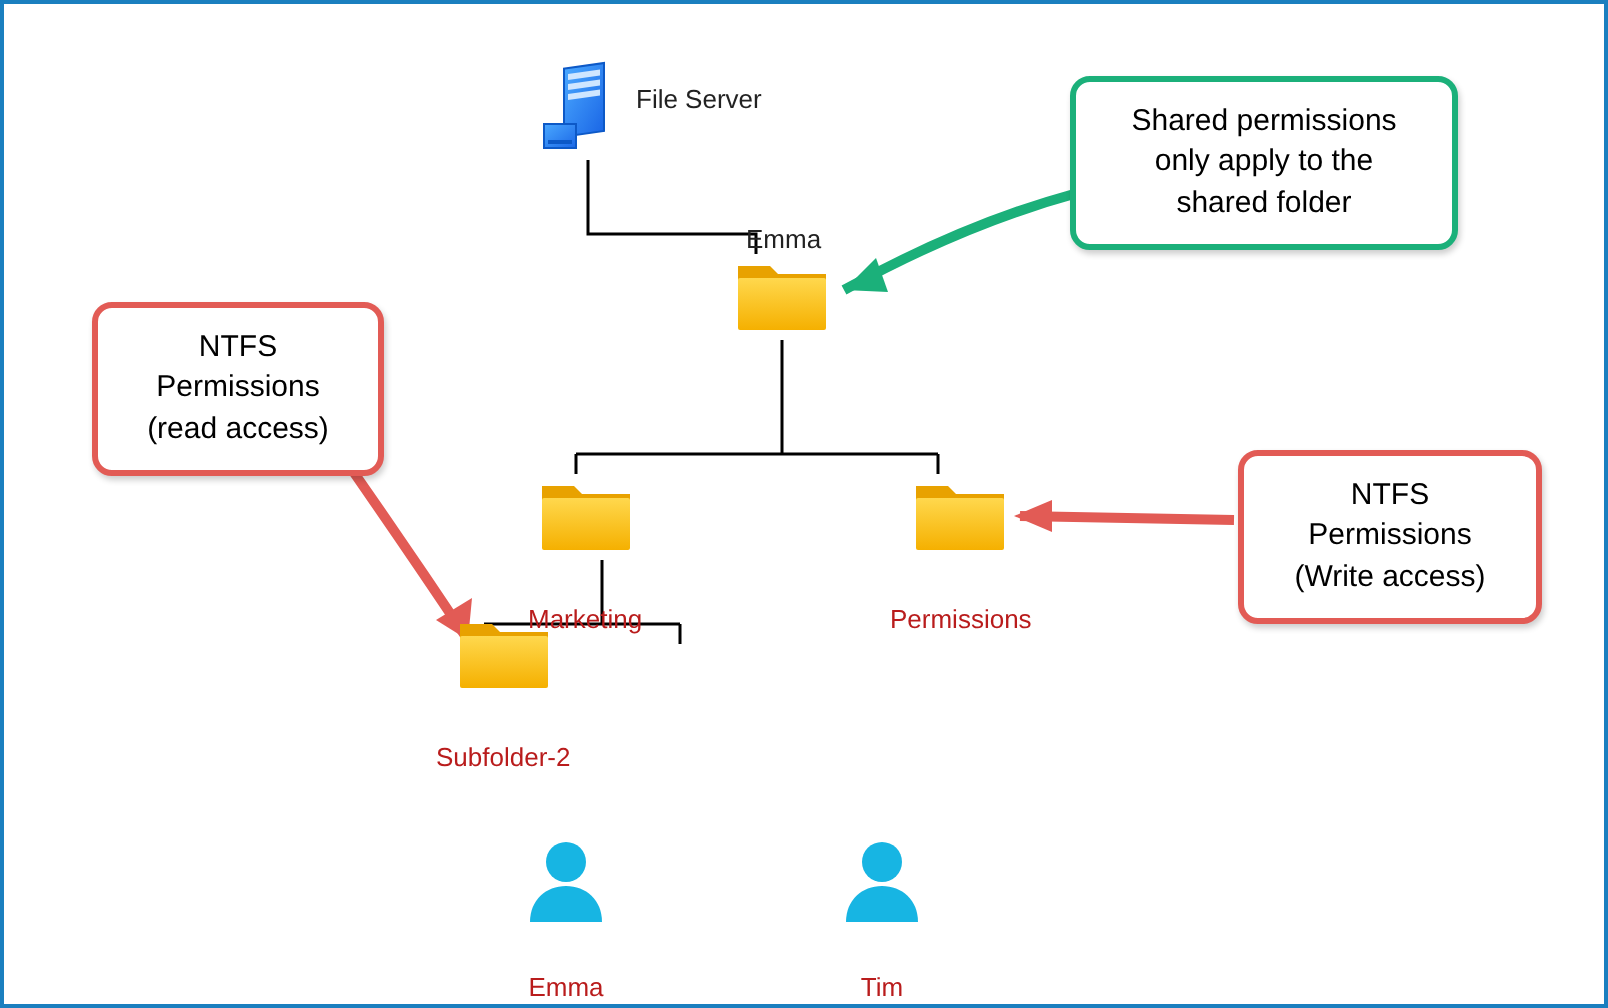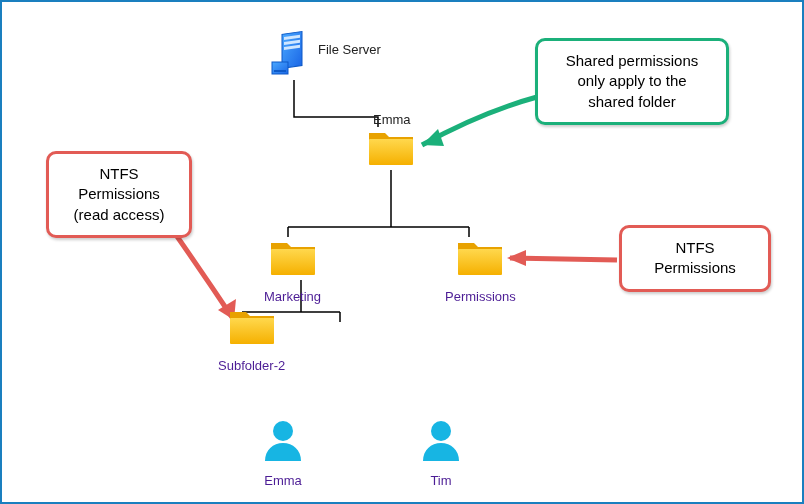--- a/index.html
+++ b/index.html
@@ -1,18 +1,18 @@
 <!DOCTYPE html>
 <html><head>
 <meta charset="utf-8">
 <style>
   html,body{margin:0;padding:0;width:804px;height:504px;font-family:Arial,Helvetica,sans-serif;background:#fff}
   .canvas{position:relative;width:804px;height:504px;box-sizing:border-box;border:2px solid #1a7fbf}
   .node{position:absolute;text-align:center}
-  .label{font-size:13px;color:#4c1d95;margin-top:8px;white-space:nowrap}
+  .label{font-size:13px;color:#b91c1c;margin-top:20px;white-space:nowrap}
   .label-right{position:absolute;font-size:13px;color:#222;white-space:nowrap}
   .callout{position:absolute;border-radius:10px;padding:10px 14px;font-size:15px;text-align:center;background:#fff;line-height:1.35}
   .callout.green{border:3px solid #1bb07a;box-shadow:1px 2px 3px rgba(0,0,0,.2)}
   .callout.red{border:3px solid #e25b55;box-shadow:1px 2px 3px rgba(0,0,0,.2)}
   svg.conn{position:absolute;left:0;top:0;width:804px;height:504px;pointer-events:none}
   .folder-icon{width:48px;height:40px}
   .folder-icon .back{fill:#e8a200}
   .folder-icon .front{fill:url(#fgrad)}
   .user-icon{width:44px;height:44px;fill:#17b5e3}
   .server-icon{width:40px;height:48px}
@@ -119,15 +119,16 @@
     <span>shared folder</span>
   </div>
   <div class="callout red" style="left:44px;top:149px;width:112px">
     <span>NTFS</span><br>
     <span>Permissions</span><br>
     <span>(read access)</span>
   </div>
   <div class="callout red" style="left:617px;top:223px;width:118px">
     <span>NTFS</span><br>
     <span>Permissions</span><br>
+    <span>(Write access)</span>
   </div>
 
 </div>
 
 </body></html>

